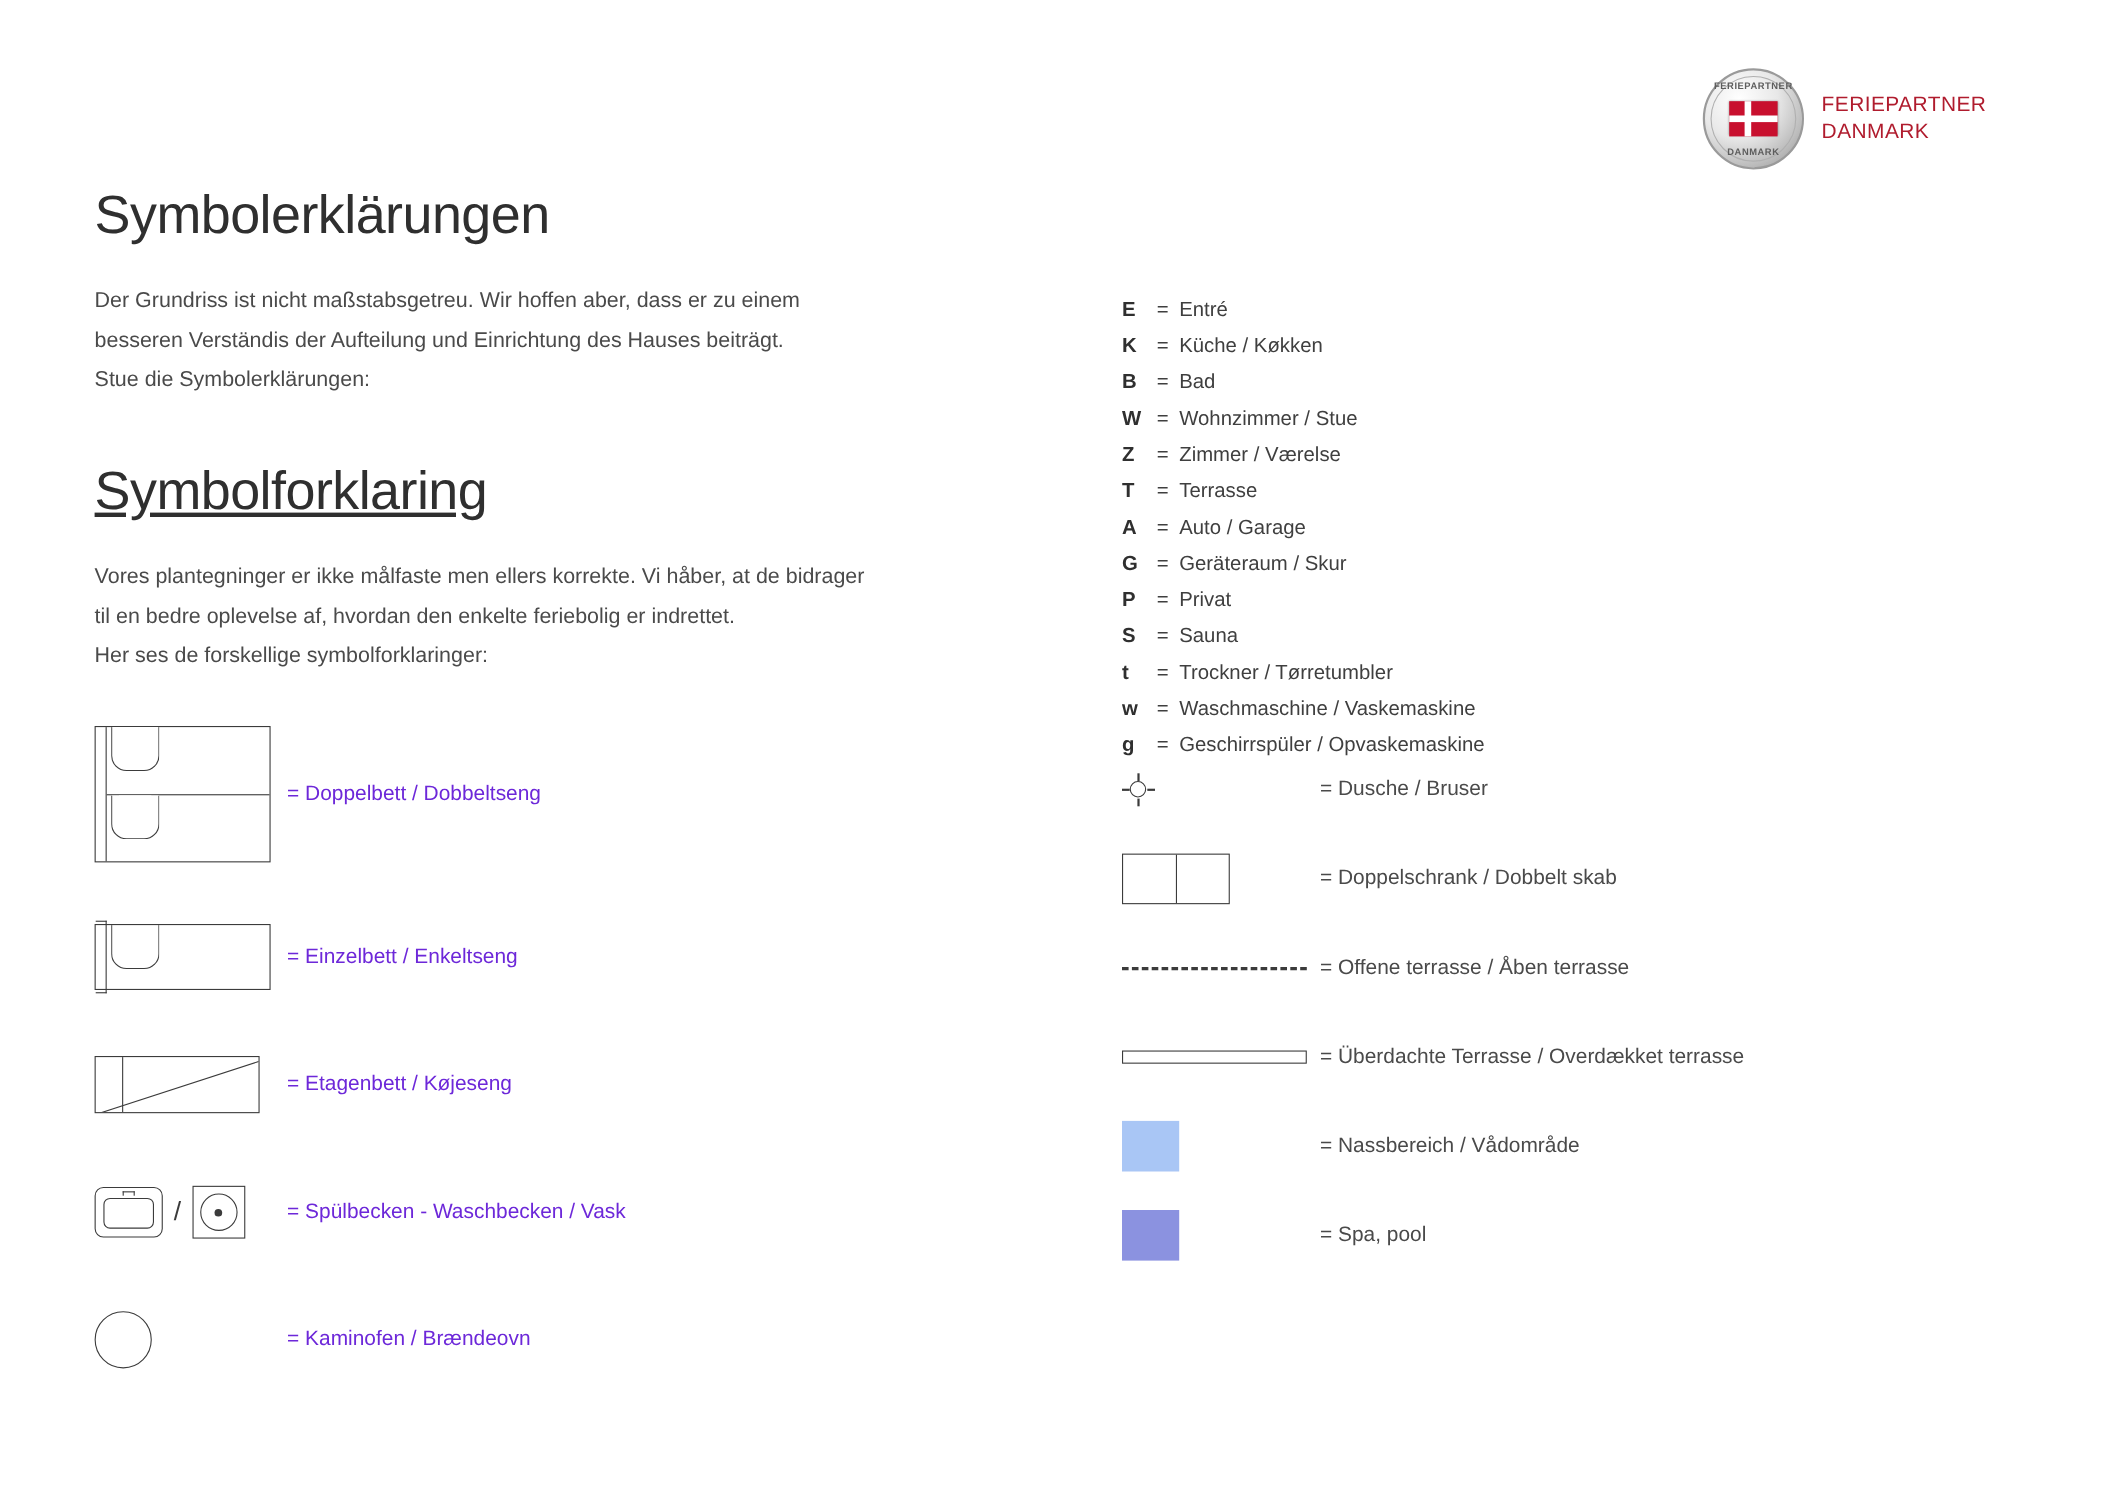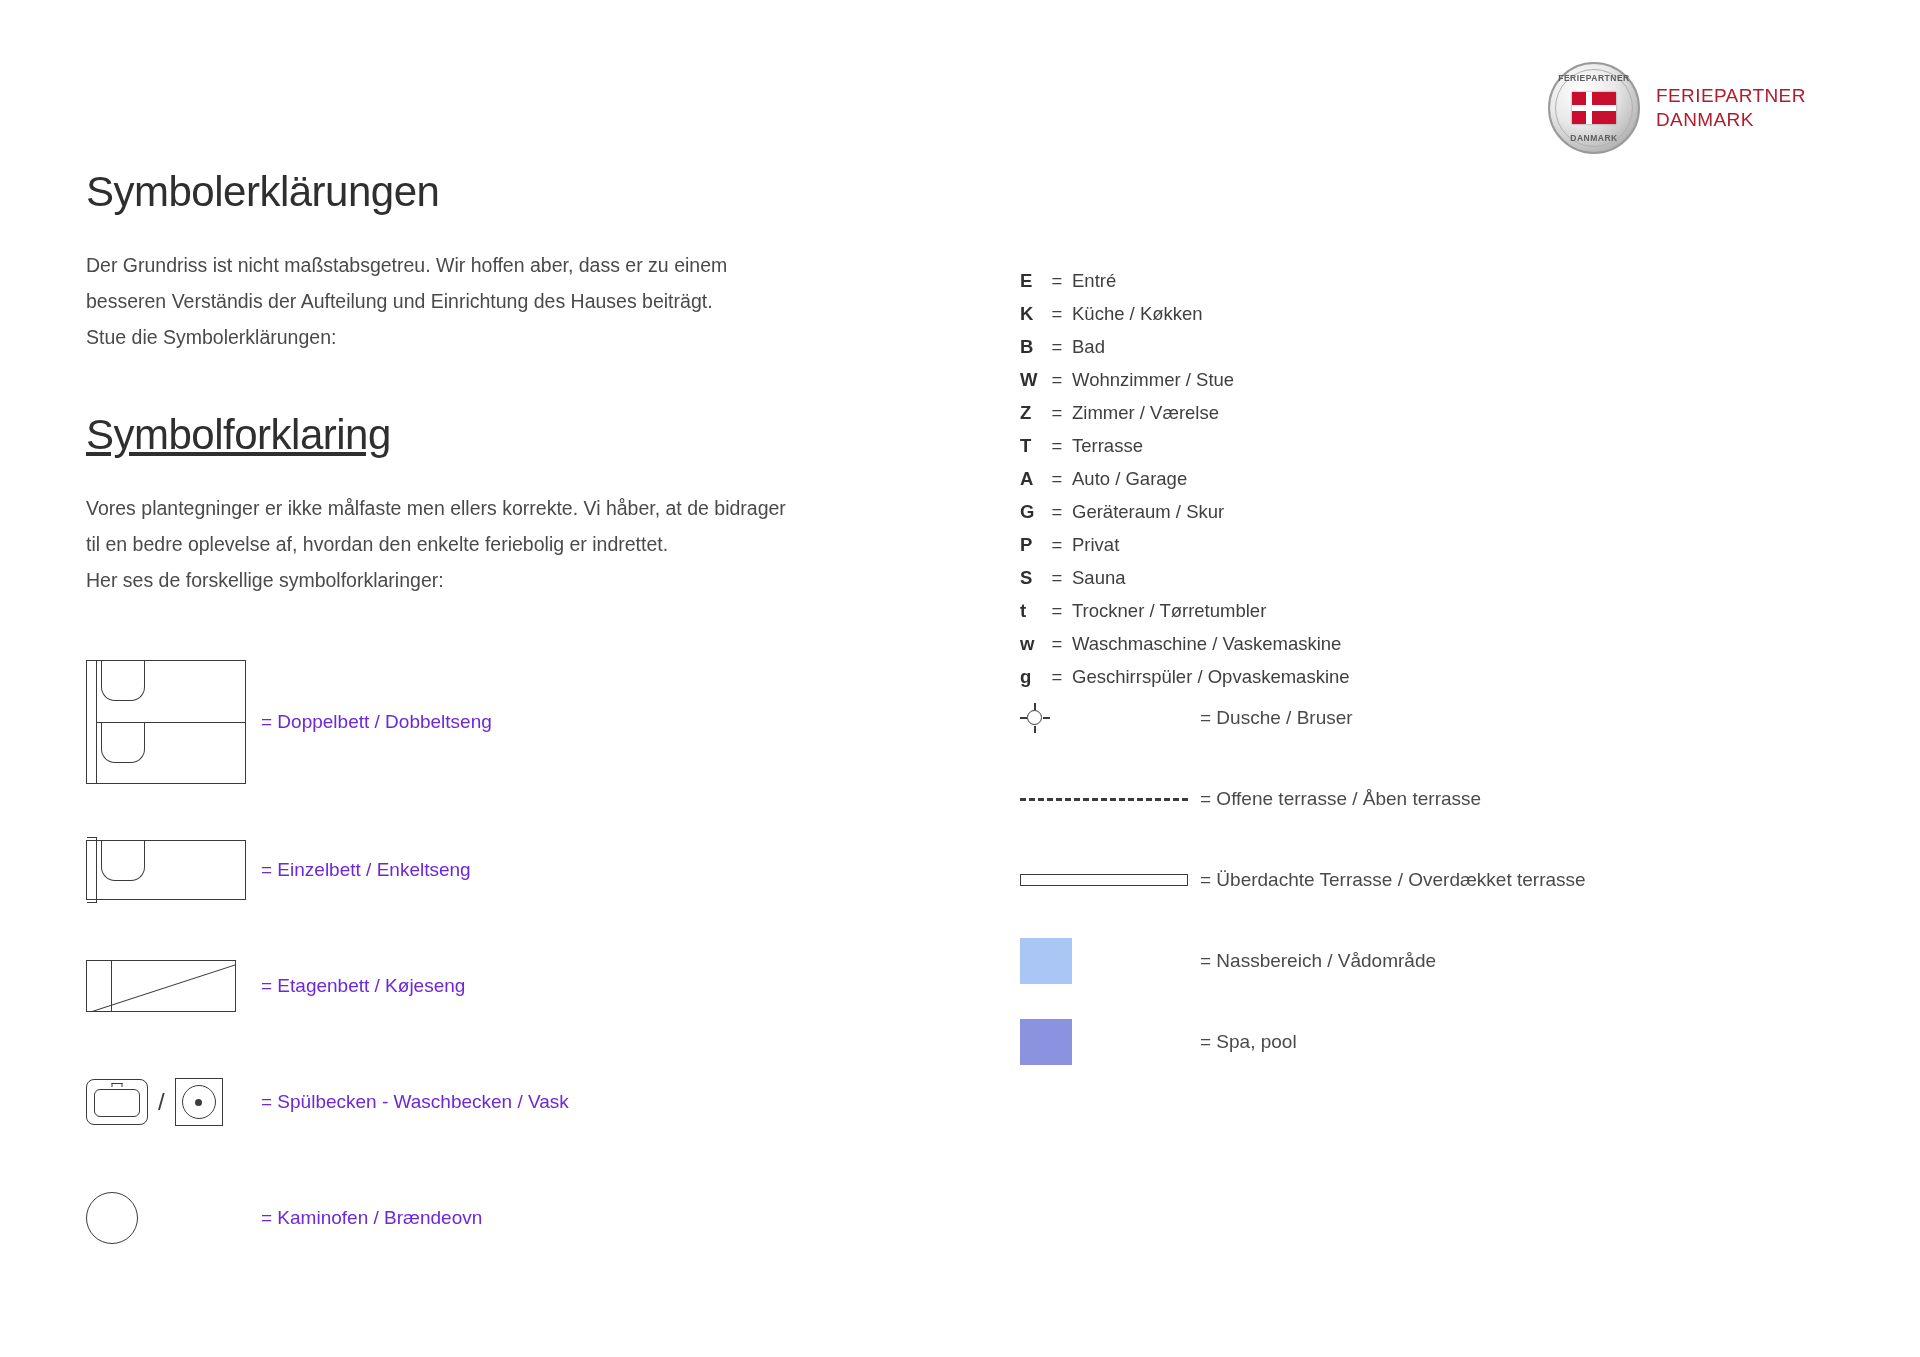--- a/index.html
+++ b/index.html
@@ -83,21 +83,21 @@
   }
 
   
   .left-col {
     position: absolute;
     left: 86px;
     top: 168px;
     width: 870px;
   }
   h1 {
-    font-size: 42px;
+    font-size: 49px;
     font-weight: normal;
     margin: 0 0 34px 0;
     color: #2f2f2f;
     letter-spacing: -0.5px;
   }
   h1.second { margin-top: 58px; text-decoration: underline; }
   .para {
     font-size: 19.5px;
     line-height: 1.55;
     color: #4a4a4a;
@@ -533,20 +533,28 @@
         <i class="t"></i>
           <i class="b"></i>
           <i class="l"></i>
           <i class="r"></i>
       </div>
     </div>
     <div class="g-label">= Dusche / Bruser</div>
   </div>
 
 
+  <div class="g-row">
+    <div class="g-art">
+      <div class="cab-double">
+          <div class="mid"></div>
+        </div>
+    </div>
+    <div class="g-label">= Doppelschrank / Dobbelt skab</div>
+  </div>
 
   <div class="g-row">
     <div class="g-art">
       <div class="terrace-open"></div>
     </div>
     <div class="g-label">= Offene terrasse / Åben terrasse</div>
   </div>
 
   <div class="g-row">
     <div class="g-art">

